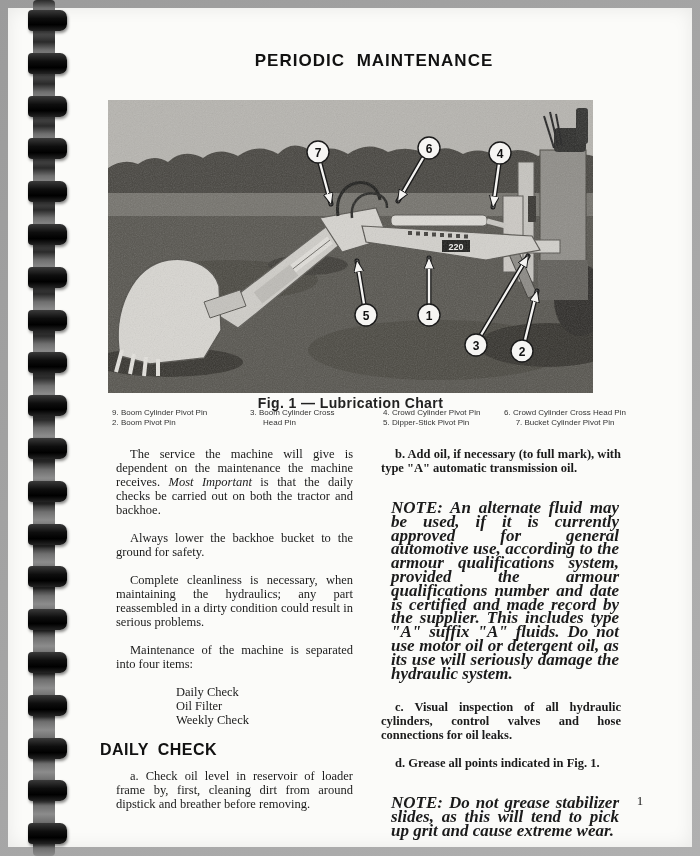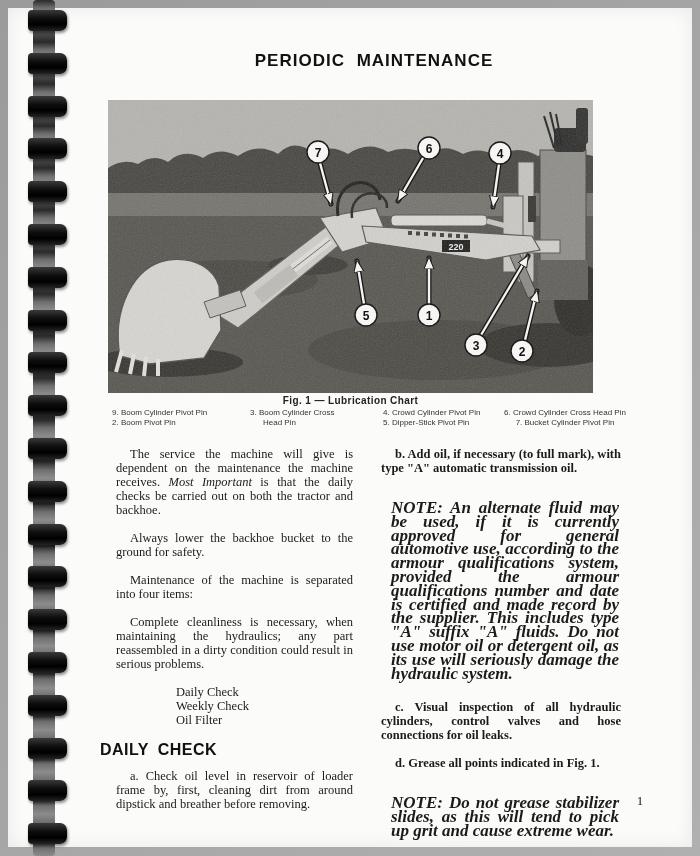--- a/index.html
+++ b/index.html
@@ -34,21 +34,21 @@
     text-align:center;
     font-family:"Liberation Sans", sans-serif;
     font-weight:bold;font-size:17px;letter-spacing:1px;
     word-spacing:6px;color:#111;
   }
   
   .photo{position:absolute;left:108px;top:100px;width:485px;height:293px;overflow:hidden;}
   
   .figcaption{
     position:absolute;left:108px;top:395px;width:485px;text-align:center;
-    font-family:"Liberation Sans", sans-serif;font-weight:bold;font-size:10px;
+    font-family:"Liberation Sans", sans-serif;font-weight:bold;font-size:14px;
     letter-spacing:.4px;color:#222;
   }
   .parts{position:absolute;top:408px;left:0;width:700px;height:34px;
     font-family:"Liberation Sans", sans-serif;font-size:8px;line-height:9.5px;color:#333;}
   .pcol{position:absolute;top:0;}
   .part{padding-left:13px;text-indent:-13px;}
   .pcol1{left:112px;width:135px;}
   .pcol2{left:250px;width:95px;}
   .pcol3{left:383px;width:130px;}
   .pcol4{left:490px;width:150px;text-align:center;}
@@ -264,26 +264,26 @@
   </div>
   <div class="pcol pcol4">
     <div class="part">6. Crowd Cylinder Cross Head Pin</div>
     <div class="part">7. Bucket Cylinder Pivot Pin</div>
   </div>
 </div>
 
 <div class="col col-left">
   <p><span>The service the machine will give is dependent on the maintenance the machine receives. </span><span class="ital">Most Important</span><span> is that the daily checks be carried out on both the tractor and backhoe.</span></p>
   <p>Always lower the backhoe bucket to the ground for safety.</p>
+  <p>Complete cleanliness is necessary, when maintaining the hydraulics; any part reassembled in a dirty condition could result in serious problems.</p>
   <p>Maintenance of the machine is separated into four items:</p>
-  <p>Complete cleanliness is necessary, when maintaining the hydraulics; any part reassembled in a dirty condition could result in serious problems.</p>
   <div class="items">
     <div>Daily Check</div>
+    <div>Oil Filter</div>
     <div>Weekly Check</div>
-    <div>Oil Filter</div>
   </div>
   <div class="subhead">DAILY CHECK</div>
   <p>a.  Check oil level in reservoir of loader frame by, first, cleaning dirt from around dipstick and breather before removing.</p>
 </div>
 
 <div class="col col-right">
   <p class="gap">b.  Add oil, if necessary (to full mark), with type "A" automatic transmission oil.</p>
   <p class="note">NOTE: An alternate fluid may be used, if it is currently approved for general automotive use, according to the armour qualifications system, provided the armour qualifications number and date is certified and made record by the supplier.  This includes type "A" suffix "A" fluids.  Do not use motor oil or detergent oil, as its use will seriously damage the hydraulic system.</p>
   <p style="margin-top:20px;">c.  Visual inspection of all hydraulic cylinders, control valves and hose connections for oil leaks.</p>
   <p class="gap">d.  Grease all points indicated in Fig. 1.</p>

